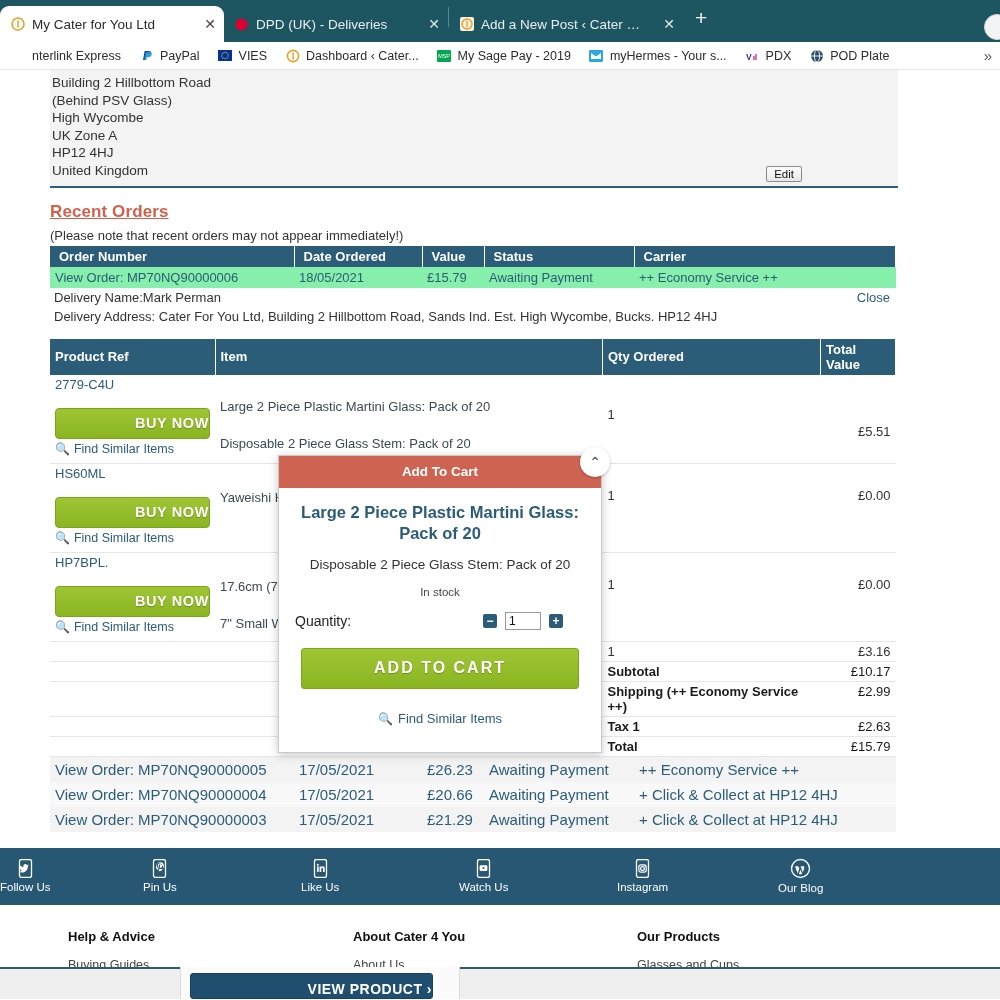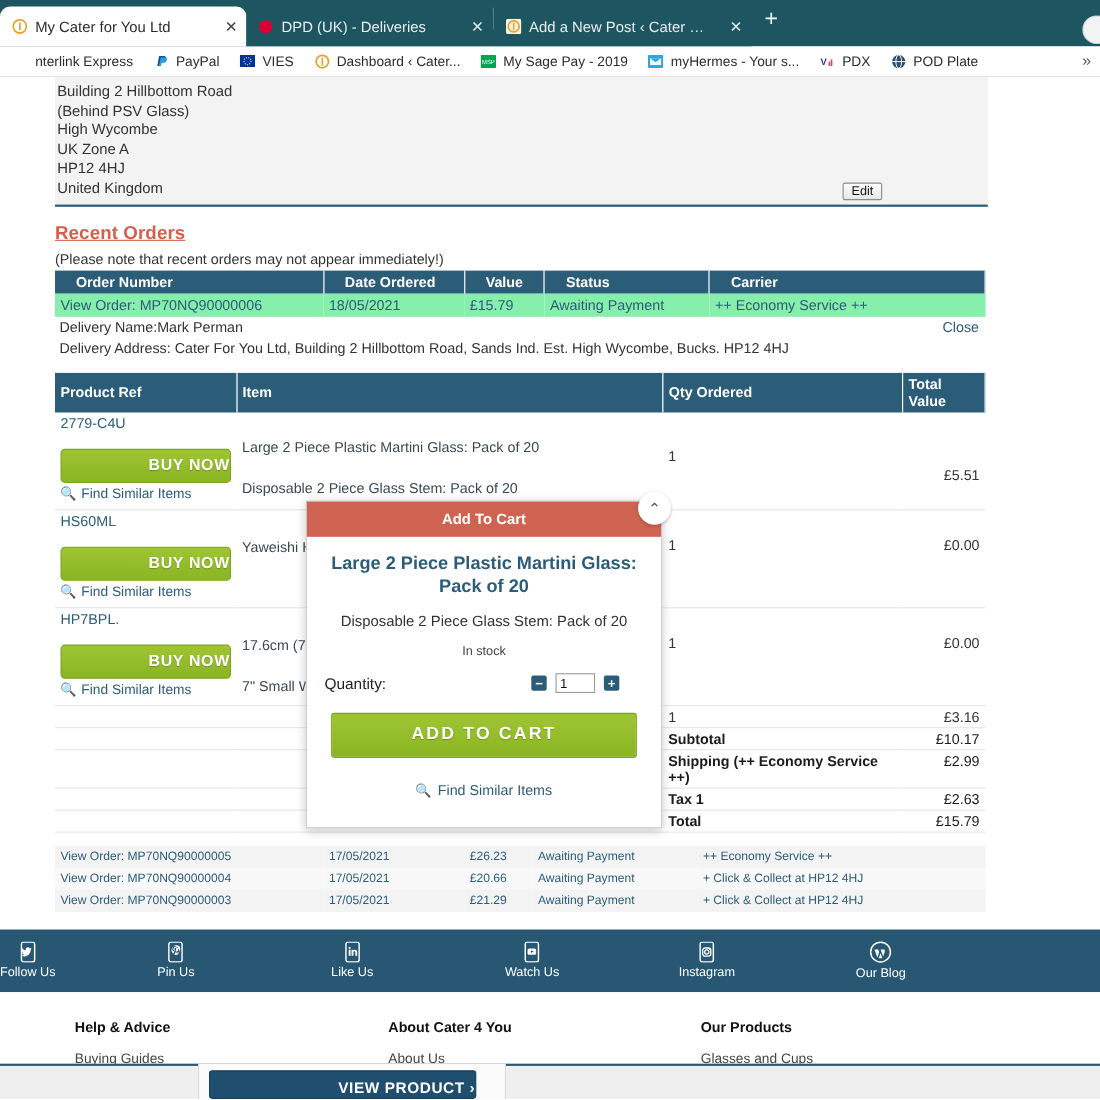--- a/index.html
+++ b/index.html
@@ -56,21 +56,21 @@
     border-radius:2px; padding:1px 7px;
   }
   h2.recent {
     color:#d4604b; font-size:17px; font-weight:bold; margin:14px 0 0 50px; letter-spacing:.1px;text-decoration:underline;
   }
   .note { font-size:13px; color:#333; margin:6px 0 3px 50px; }
 
   table.orders { margin-left:50px; width:846px; border-collapse:collapse; font-size:13px; }
   table.orders th {
     background:#2b5d79; color:#fff; text-align:left; font-weight:bold;
-    padding:3px 19px; font-size:13px; border-right:1px solid #fff; white-space:nowrap;
+    padding:3px 9px; font-size:13px; border-right:1px solid #fff; white-space:nowrap;
   }
   table.orders td { padding:3px 5px; color:#2b5d79; }
   .ord-row td { background:#86efac; }
   .ord-link { color:#2b5d79; }
   .deliv { font-size:13px; color:#333; padding:2px 0 2px 4px; position:relative; }
   .close-link { position:absolute; right:6px; top:2px; color:#2b5d79; font-size:13px; }
 
   table.items { margin-left:50px; width:846px; border-collapse:collapse; font-size:13px; margin-top:13px; }
   table.items th {
     background:#2b5d79; color:#fff; text-align:left; font-weight:bold;
@@ -90,21 +90,21 @@
     text-shadow:0 1px 1px rgba(0,0,0,.25);
   }
   .findsim { color:#2b5d79; font-size:12.5px; display:flex; align-items:center; gap:4px; margin:3px 0 5px 0; }
   .mag { font-size:12px; font-weight:bold; }
   .qtycell { color:#333; font-size:13px; }
   .valcell { color:#333; font-size:13px; text-align:right; }
   .sumrow td { background:#fff; border-bottom:none; padding:1px 5px; }
   .sumlabel { font-weight:bold; color:#1b1b1b; font-size:13px; }
   .sumval { text-align:right; font-size:13px; color:#1b1b1b; border-top:1px solid #2b5d79; }
 
-  .tail-table { margin-left:50px; width:846px; border-collapse:collapse; font-size:11px;margin-top:12px; }
+  .tail-table { margin-left:50px; width:846px; border-collapse:collapse; font-size:15px; }
   .tail-table td { padding:4px 5px; color:#2b5d79; background:#f3f3f3; }
   .tail-table tr:nth-child(even) td { background:#f8f8f8; }
 
   
   #add-to-cart-modal {
     position:absolute; left:278px; top:385px; width:324px;
     background:#fff; border:1px solid #c9c9c9; box-shadow:0 2px 9px rgba(0,0,0,.22);
     z-index:50;
   }
   .modal-head {

